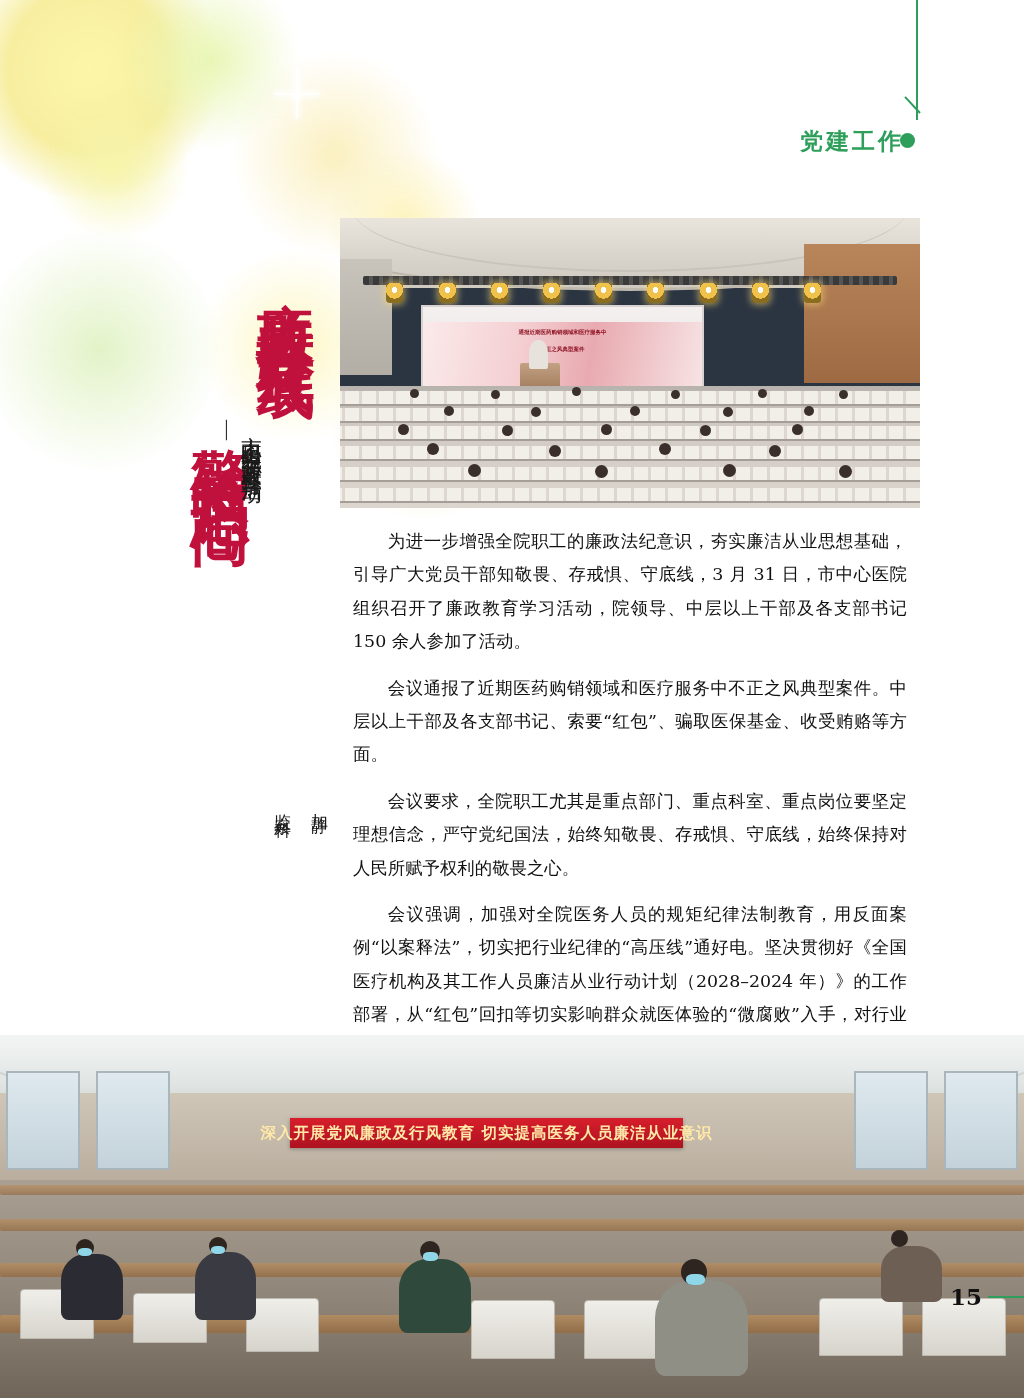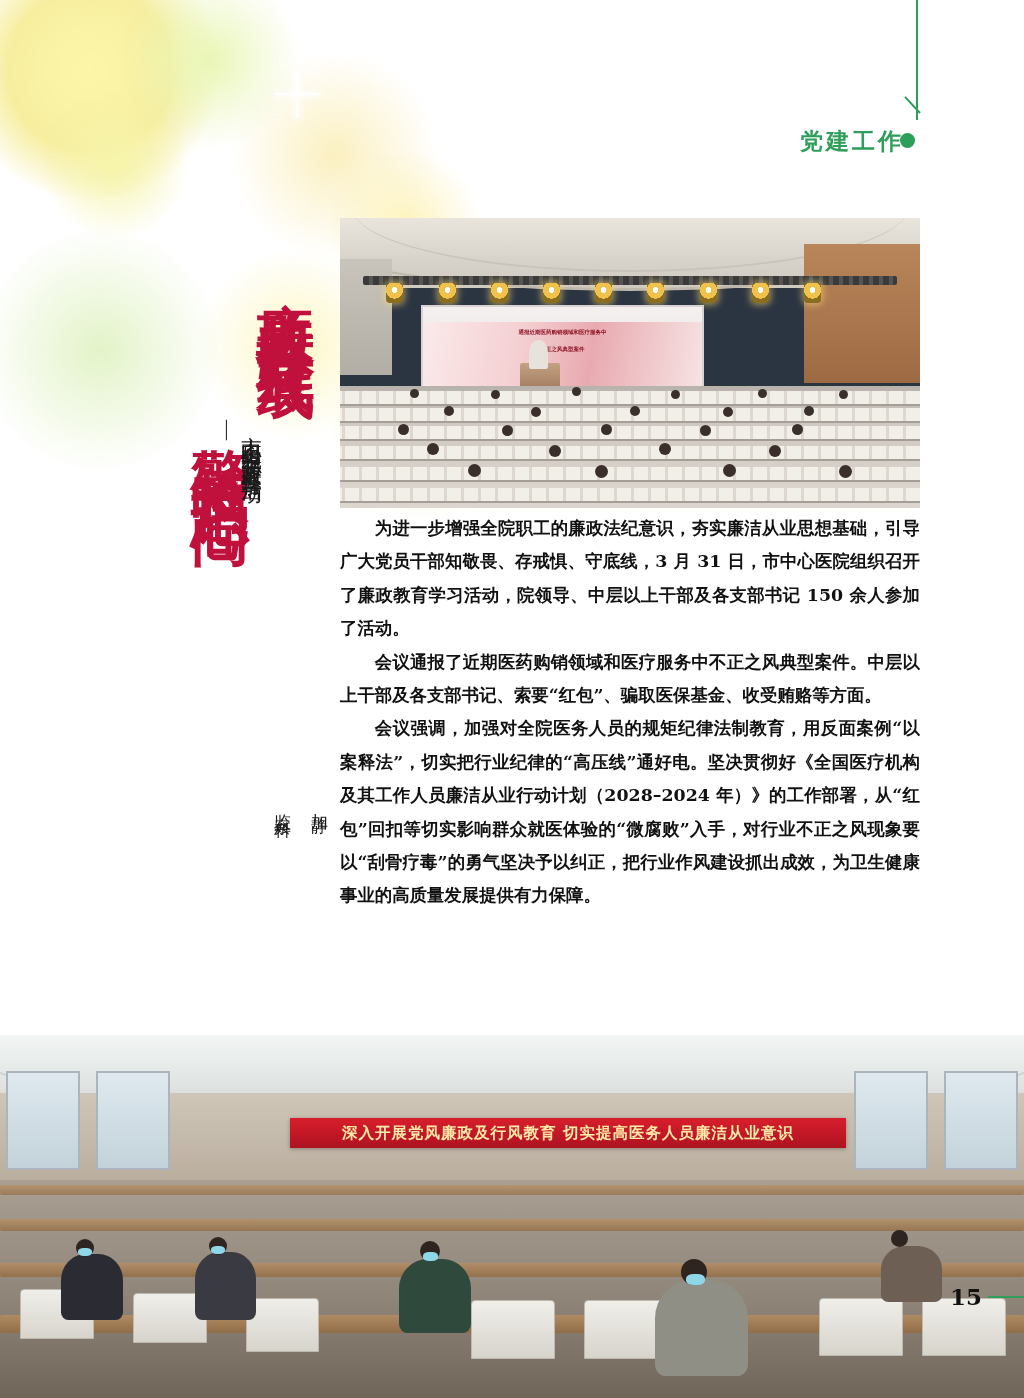--- a/index.html
+++ b/index.html
@@ -254,23 +254,22 @@
     left: 340px;
     top: 512px;
     width: 580px;
     font-size: 17.4px;
     line-height: 1.92;
     color: #111;
     text-align: justify;
     font-family: "DejaVu Serif", serif;
   }
   .article p {
-    margin: 0;
+    margin: 13px;
     text-indent: 2em;
-    font-weight: bold;
   }
 
   
   .bottom-photo {
     position: absolute;
     left: 0;
     top: 1035px;
     width: 1024px;
     height: 363px;
     overflow: hidden;
@@ -291,21 +290,21 @@
     border: 2px solid #aab6bc;
   }
   .bp-wall {
     position: absolute; left: 0; top: 16%; width: 100%; height: 26%;
     background: linear-gradient(180deg,#cfc6b8 0%, #b8ac9c 100%);
   }
   .bp-banner {
     position: absolute;
     left: 290px;
     top: 1118px;
-    width: 556px;
+    width: 393px;
     height: 30px;
     background: linear-gradient(180deg,#d81e2c,#ae1220);
     display: flex;
     align-items: center;
     justify-content: center;
     color: #ffe9a8;
     font-size: 15.5px;
     letter-spacing: 1px;
     font-family: "DejaVu Sans", sans-serif;
     font-weight: bold;
@@ -458,20 +457,21 @@
     <div class="head" style="left:22%;top:64%;width:13px;height:13px;"></div>
     <div class="head" style="left:44%;top:65%;width:13px;height:13px;"></div>
     <div class="head" style="left:66%;top:64%;width:13px;height:13px;"></div>
     <div class="head" style="left:86%;top:65%;width:13px;height:13px;"></div>
   </div>
 </div>
 
 <div class="article">
   <p>为进一步增强全院职工的廉政法纪意识，夯实廉洁从业思想基础，引导广大党员干部知敬畏、存戒惧、守底线，3 月 31 日，市中心医院组织召开了廉政教育学习活动，院领导、中层以上干部及各支部书记 150 余人参加了活动。</p>
   <p>会议通报了近期医药购销领域和医疗服务中不正之风典型案件。中层以上干部及各支部书记、索要“红包”、骗取医保基金、收受贿赂等方面。</p>
+  <p>会议要求，全院职工尤其是重点部门、重点科室、重点岗位要坚定理想信念，严守党纪国法，始终知敬畏、存戒惧、守底线，始终保持对人民所赋予权利的敬畏之心。</p>
   <p>会议强调，加强对全院医务人员的规矩纪律法制教育，用反面案例“以案释法”，切实把行业纪律的“高压线”通好电。坚决贯彻好《全国医疗机构及其工作人员廉洁从业行动计划（2028–2024 年）》的工作部署，从“红包”回扣等切实影响群众就医体验的“微腐败”入手，对行业不正之风现象要以“刮骨疗毒”的勇气坚决予以纠正，把行业作风建设抓出成效，为卫生健康事业的高质量发展提供有力保障。</p>
 </div>
 
 <div class="bottom-photo">
   <div class="bp-ceiling"></div>
   <div class="bp-arc"></div>
   <div class="bp-wall"></div>
   <div class="bp-window" style="left:6px;"></div>
   <div class="bp-window" style="left:96px;"></div>
   <div class="bp-window" style="right:96px;"></div>

